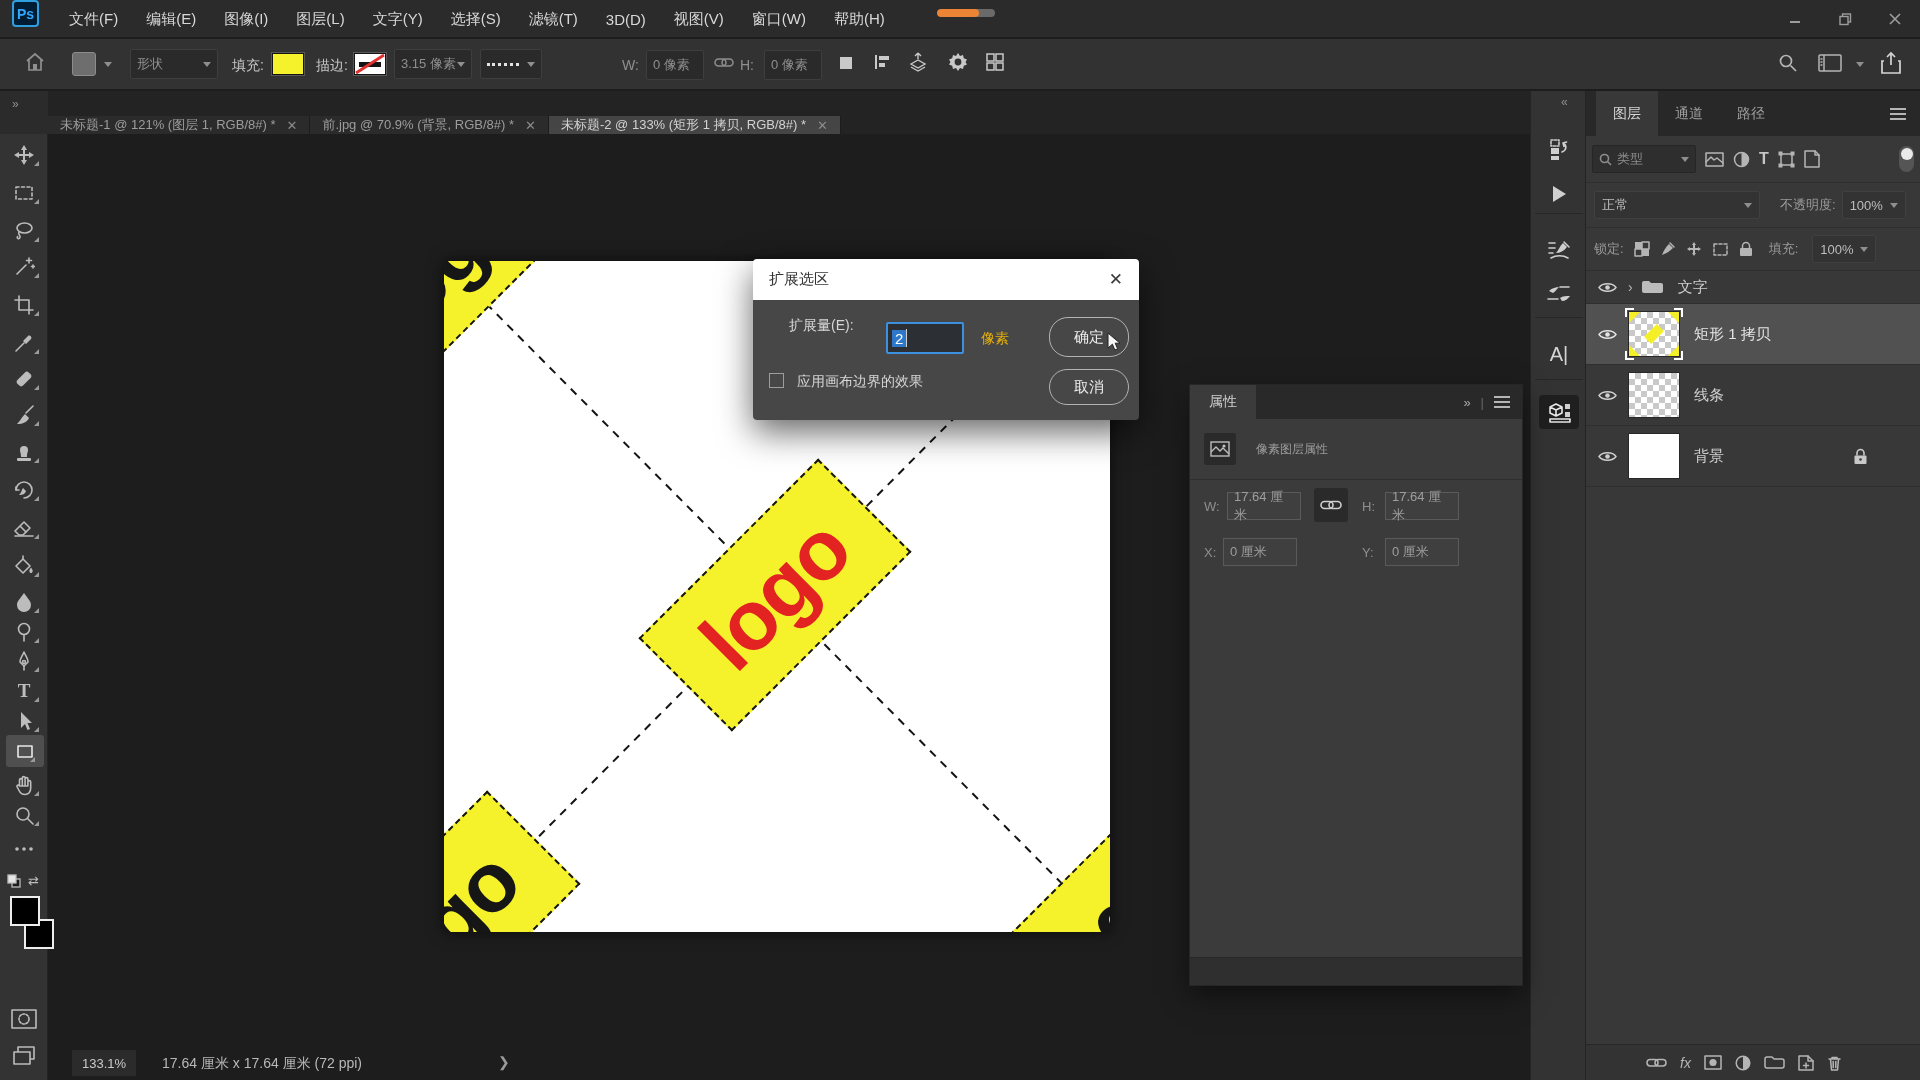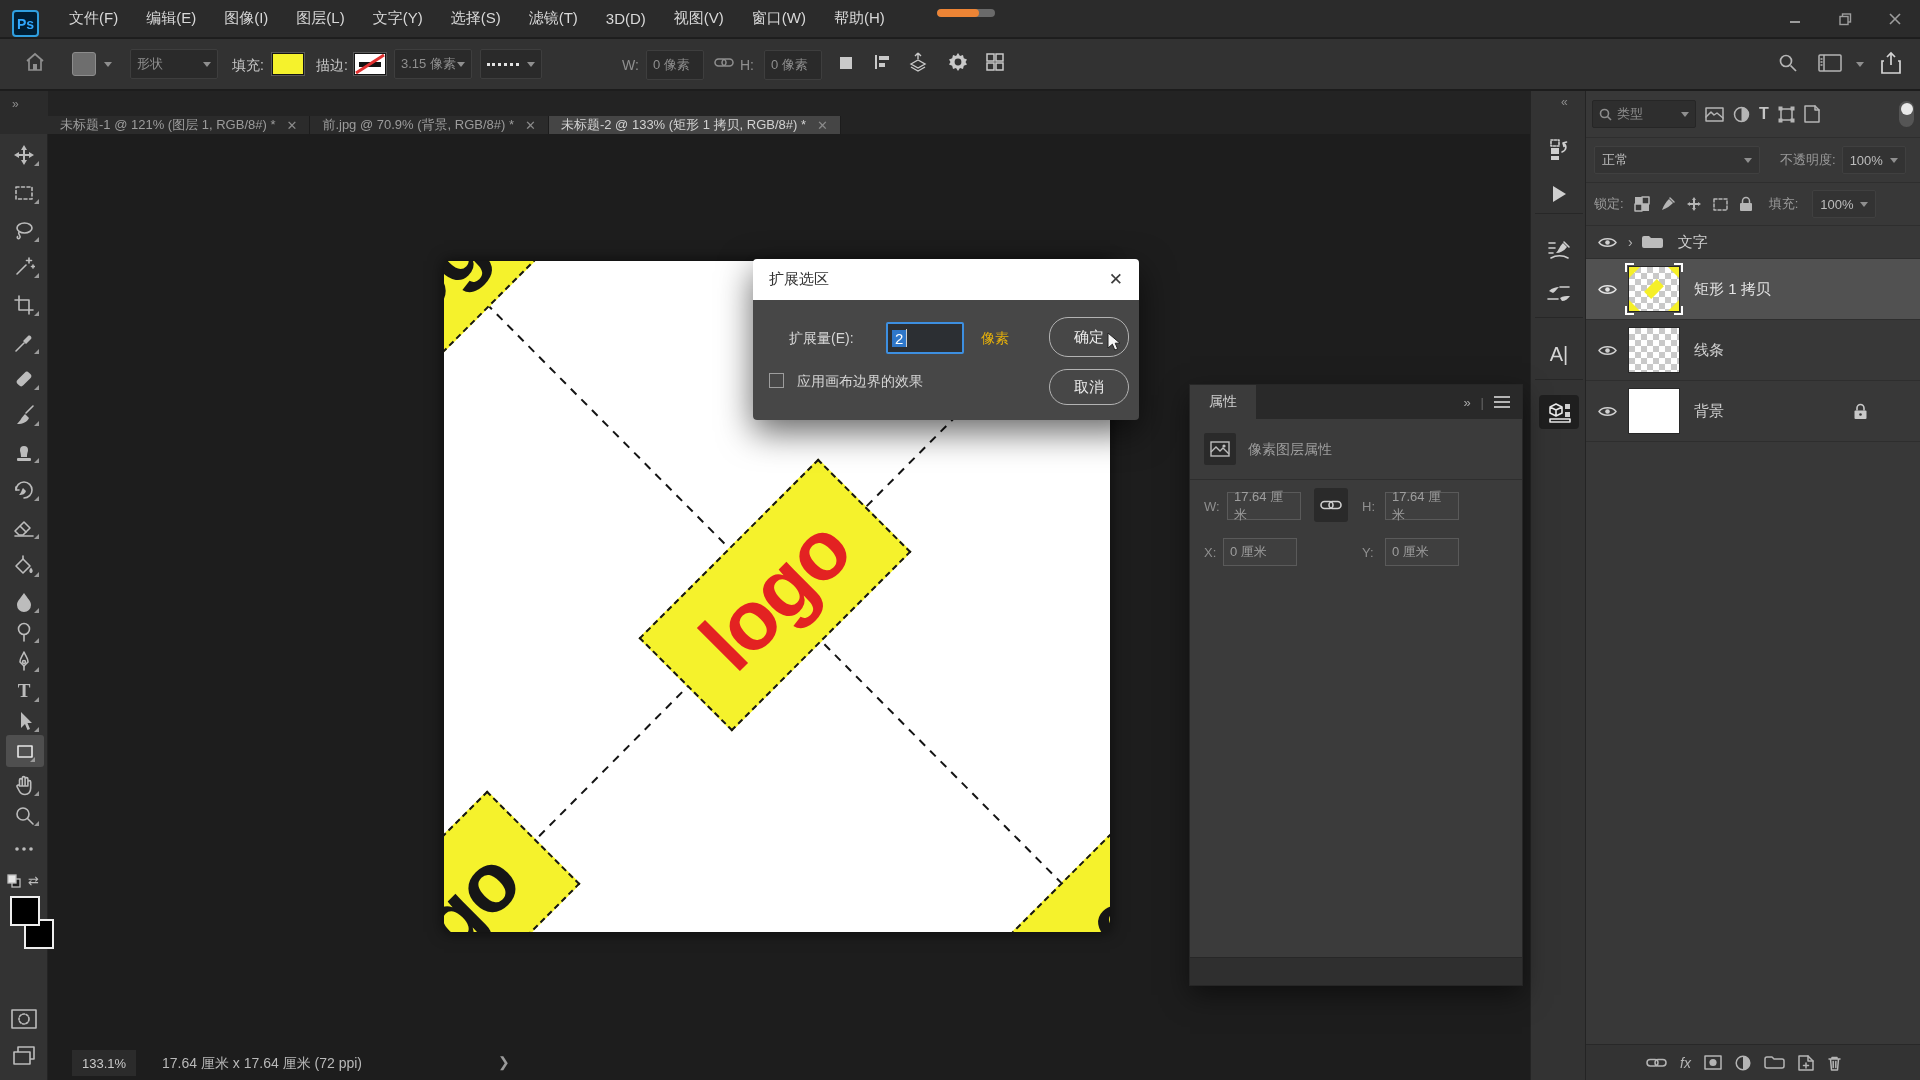--- a/index.html
+++ b/index.html
@@ -2,21 +2,21 @@
 <html><head>
 <meta charset="utf-8">
 <style>
   *{box-sizing:border-box;margin:0;padding:0}
   html,body{width:1920px;height:1080px;overflow:hidden}
   body{position:relative;background:#1d1d1d;font-family:"Liberation Sans","DejaVu Sans",sans-serif;color:#ccc}
   .abs{position:absolute}
   svg{display:block}
 
   
-  .menubar{position:absolute;left:0;top:0;width:1920px;height:38px;background:#2b2b2b;border-bottom:1px solid #1e1e1e;display:flex;align-items:flex-end;z-index:30}
+  .menubar{position:absolute;left:0;top:0;width:1920px;height:38px;background:#2b2b2b;border-bottom:1px solid #1e1e1e;display:flex;align-items:flex-start;z-index:30}
   .ps-logo{width:27px;height:27px;margin:0 16px 0 12px;background:#001d33;border:2px solid #2f9fe0;border-radius:4px;color:#31a8ff;font-size:14px;font-weight:bold;display:flex;align-items:center;justify-content:center}
   .menu-item{padding:0 14px;font-size:15px;color:#d8d8d8;height:38px;display:flex;align-items:center}
   .progress{position:absolute;left:937px;top:9px;width:58px;height:8px;background:#6a6a6a;border-radius:4px;overflow:hidden}
   .progress>span{display:block;height:100%;width:72%;background:#ec8435;border-radius:4px}
   .winctrl{position:absolute;right:0;top:0;height:38px;display:flex}
   .winbtn{width:50px;height:38px;display:flex;align-items:center;justify-content:center;color:#9d9d9d}
 
   
   .optionsbar{position:absolute;left:0;top:39px;width:1920px;height:51px;background:#323232;border-bottom:1px solid #1c1c1c;z-index:29}
   .ob-label{position:absolute;font-size:14px;color:#c6c6c6}
@@ -447,21 +447,21 @@
   </div>
 <div class="docinfo"><span>17.64 厘米 x 17.64 厘米 (72 ppi)</span></div>
 <div class="info-chev">❯</div>
 
 <div class="dialog">
   <div class="dlg-title">
     <span>扩展选区</span>
     <span class="dlg-x">✕</span>
   </div>
   <div class="dlg-body">
-    <span class="abs" style="left:36px;top:30px">扩展量(E):</span>
+    <span class="abs" style="left:36px;top:17px">扩展量(E):</span>
     <div class="dlg-input">
       <span class="sel">2</span>
         <span style="width:1px;height:18px;background:#cfcfcf"></span>
     </div>
     <span class="abs" style="left:228px;top:30px;color:#eab308">像素</span>
     <div class="dlg-btn" style="top:17px;height:40px">
       <span>确定</span>
       <svg width="15" height="20" style="position:absolute;right:6px;top:14px">
           <path d="M1 1 L1 16 L5.4 12.2 L7.8 18 L10.6 16.8 L8.2 11.2 L13 11.2 Z" fill="#f5f5f5" stroke="#222" stroke-width="1"></path>
         </svg>
@@ -485,21 +485,21 @@
       <span class="hamb"></span>
     </div>
   </div>
   <div class="abs" style="left:14px;top:48px;width:32px;height:32px;background:#2a2a2a;border-radius:2px;display:flex;align-items:center;justify-content:center">
     <svg width="20" height="16" stroke="#bdbdbd" fill="none" stroke-width="1.4">
         <rect x="1" y="1" width="18" height="14"></rect>
         <path d="M1 11 L6 6 L10 10 L13 7 L19 13"></path>
         <circle cx="14" cy="5" r="1.6" fill="#bdbdbd" stroke="none"></circle>
       </svg>
   </div>
-  <span class="abs" style="left:58px;top:56px;font-size:14px;color:#9d9d9d">像素图层属性</span>
+  <span class="abs" style="left:66px;top:56px;font-size:12px;color:#9d9d9d">像素图层属性</span>
   <div class="abs" style="left:0;top:94px;width:332px;height:1px;background:#2e2e2e"></div>
 
   <span class="plabel" style="left:14px;top:114px">W:</span>
   <div class="pfield" style="left:37px;top:107px;width:74px">
       <span>17.64 厘米</span>
     </div>
   <div class="abs" style="left:124px;top:103px;width:34px;height:34px;background:#2a2a2a;border-radius:3px;display:flex;align-items:center;justify-content:center">
     <svg width="22" height="14">
         <rect x="1" y="3.5" width="12" height="7" rx="3.5" stroke="#cfcfcf" fill="none" stroke-width="1.6"></rect>
         <rect x="9" y="3.5" width="12" height="7" rx="3.5" stroke="#cfcfcf" fill="none" stroke-width="1.6"></rect>
@@ -563,20 +563,34 @@
       <svg width="26" height="24">
         <path d="M4 7 L10 4 L16 7 L10 10 Z M4 7 V13 L10 16 V10 M16 7 V13 L10 16" stroke="#e8e8e8"></path>
         <rect class="f" x="19" y="4" width="5" height="5" fill="#e8e8e8"></rect>
         <rect class="f" x="19" y="12" width="5" height="5" fill="#e8e8e8"></rect>
         <rect x="4" y="19" width="20" height="3" stroke="#e8e8e8"></rect>
       </svg>
     </div>
 </div>
 
 <div class="layers">
+  <div class="lp-tabs">
+    <div class="lp-tab active">
+        <span>图层</span>
+      </div>
+    <div class="lp-tab">
+        <span>通道</span>
+      </div>
+    <div class="lp-tab">
+        <span>路径</span>
+      </div>
+    <div style="margin-left:auto;display:flex;align-items:center;padding-right:14px">
+        <span class="hamb"></span>
+      </div>
+  </div>
 
   <div class="lp-row lp-filter">
     <div class="lp-search">
       <svg width="13" height="13" stroke="#8d8d8d" fill="none" stroke-width="1.6">
           <circle cx="5.5" cy="5.5" r="4"></circle>
           <line x1="8.5" y1="8.5" x2="12" y2="12"></line>
         </svg>
       <span>类型</span>
       <span class="chev" style="margin-left:auto"></span>
     </div>

